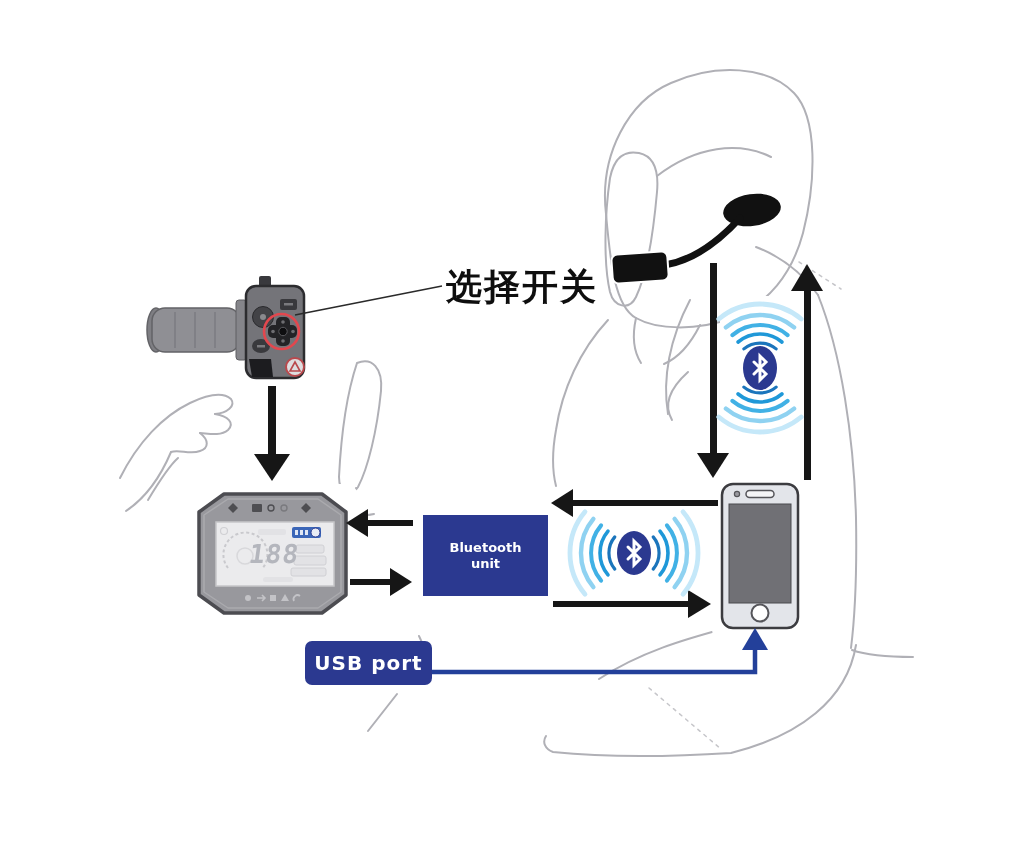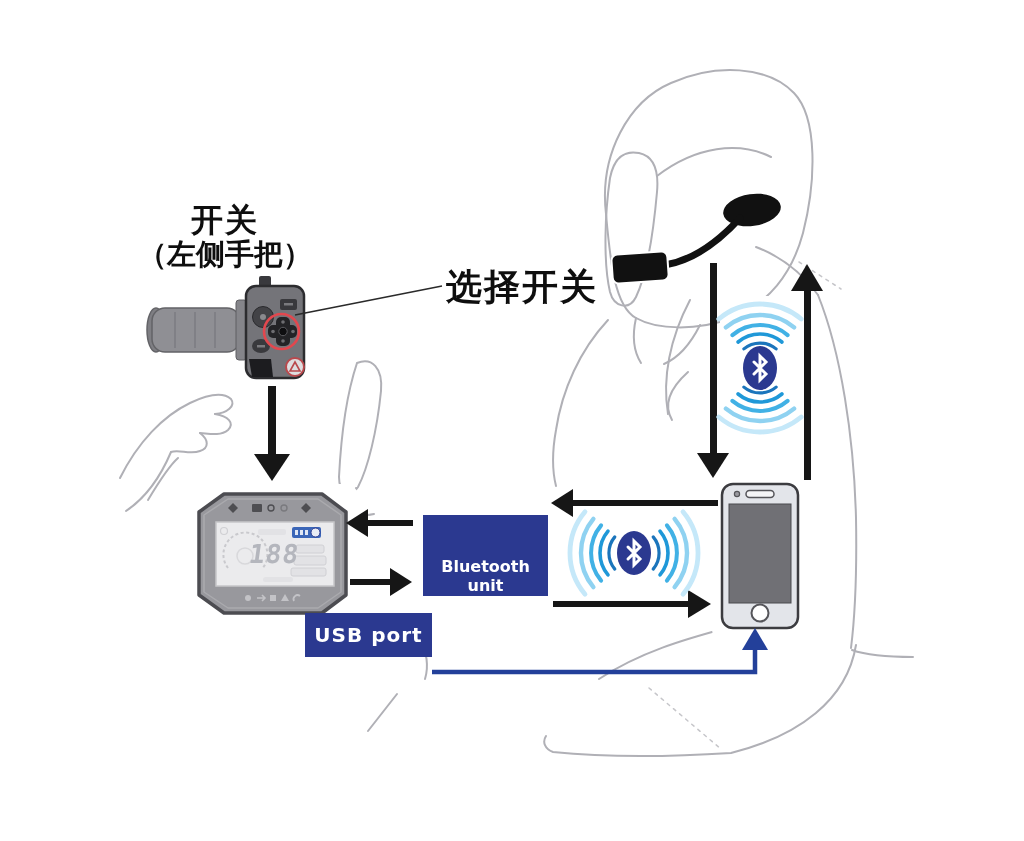--- a/index.html
+++ b/index.html
@@ -11,22 +11,22 @@
   .lbl{position:absolute;color:#0e0e0e;font-weight:bold;}
   .switch-label{left:90px;top:204px;width:270px;text-align:center;line-height:1.02;}
   .switch-label .l1{font-size:32px;letter-spacing:2px;}
   .switch-label .l2{font-size:29px;letter-spacing:0px;margin-top:3px;}
   .select-label{left:446px;top:263px;font-size:36px;letter-spacing:2px;}
   .navy-box{
     position:absolute;background:#2b3990;color:#ffffff;font-weight:bold;
     display:flex;flex-direction:column;align-items:center;justify-content:center;
     text-align:center;
   }
-  .bt-box{left:423px;top:515px;width:125px;height:81px;font-size:16px;line-height:1.18;justify-content:flex-end;}
-  .usb-box{left:305px;top:613px;width:127px;height:44px;font-size:20px;letter-spacing:1px;}
+  .bt-box{left:423px;top:515px;width:125px;height:81px;font-size:13px;line-height:1.18;}
+  .usb-box{left:305px;top:641px;width:127px;height:44px;font-size:20px;letter-spacing:1px;border-radius:7px;}
   .meter-value{
     position:absolute;left:249px;top:540px;width:50px;height:30px;
     font-size:26px;font-weight:bold;color:#b4b6bd;
     font-family:"DejaVu Sans Mono","Liberation Mono",monospace;
     transform:skewX(-8deg);letter-spacing:1px;text-align:center;line-height:28px;
   }
 </style>
 </head>
 <body>
 
@@ -215,24 +215,20 @@
     <rect x="746" y="490.5" width="28" height="7" rx="3.5" fill="#f5f5f7" stroke="#55555a" stroke-width="1.5"></rect>
     <circle cx="760" cy="613" r="8.5" fill="#ffffff" stroke="#55555a" stroke-width="2"></circle>
   </g>
 
   <g>
     <path d="M 432,672 L 755,672 L 755,649" fill="none" stroke="#23409a" stroke-width="4.5"></path>
     <polygon points="742,650 768,650 755,628" fill="#23409a"></polygon>
   </g>
 </svg>
 
-<div class="lbl switch-label">
-  <div class="l1">开关</div>
-  <div class="l2">（左侧手把）</div>
-</div>
 
 <div class="lbl select-label">选择开关</div>
 
 <div class="navy-box bt-box">
   <div>Bluetooth</div>
   <div>unit</div>
 </div>
 
 <div class="navy-box usb-box">USB port</div>
 

